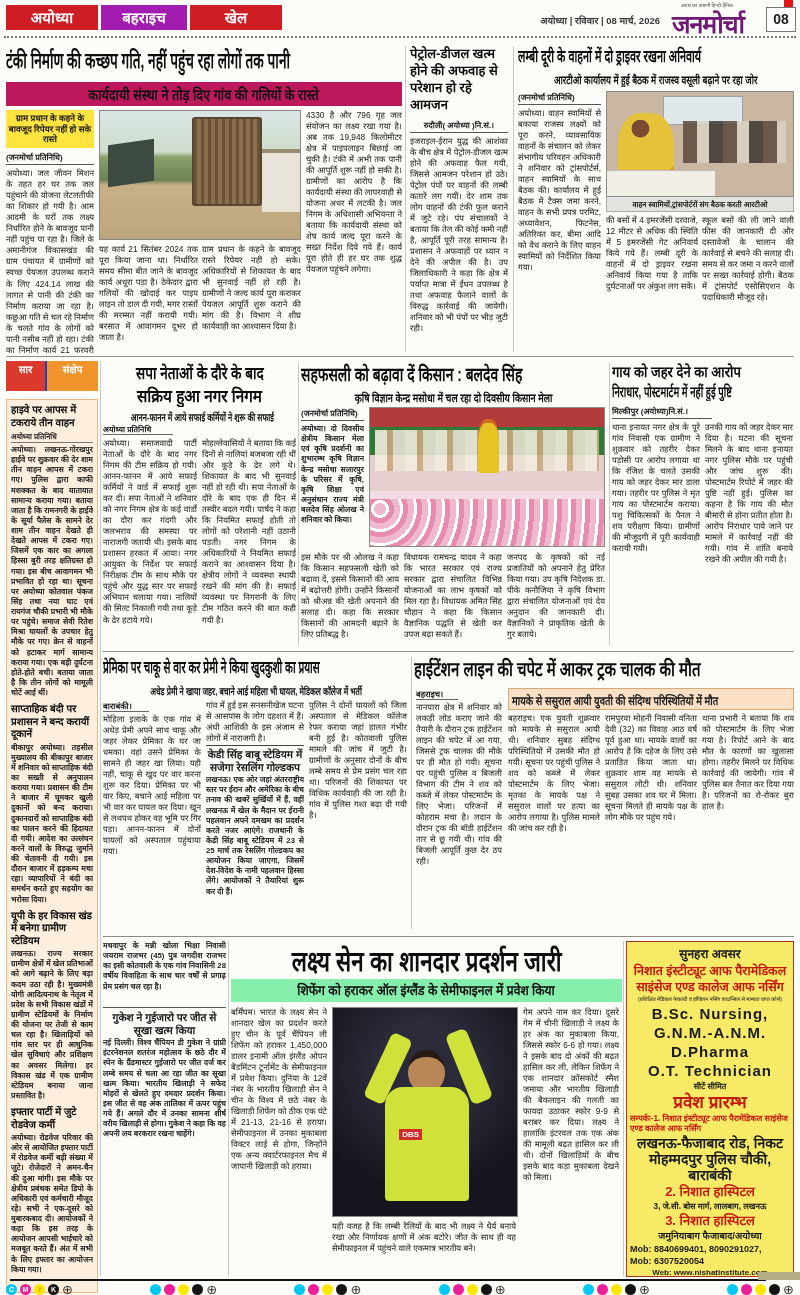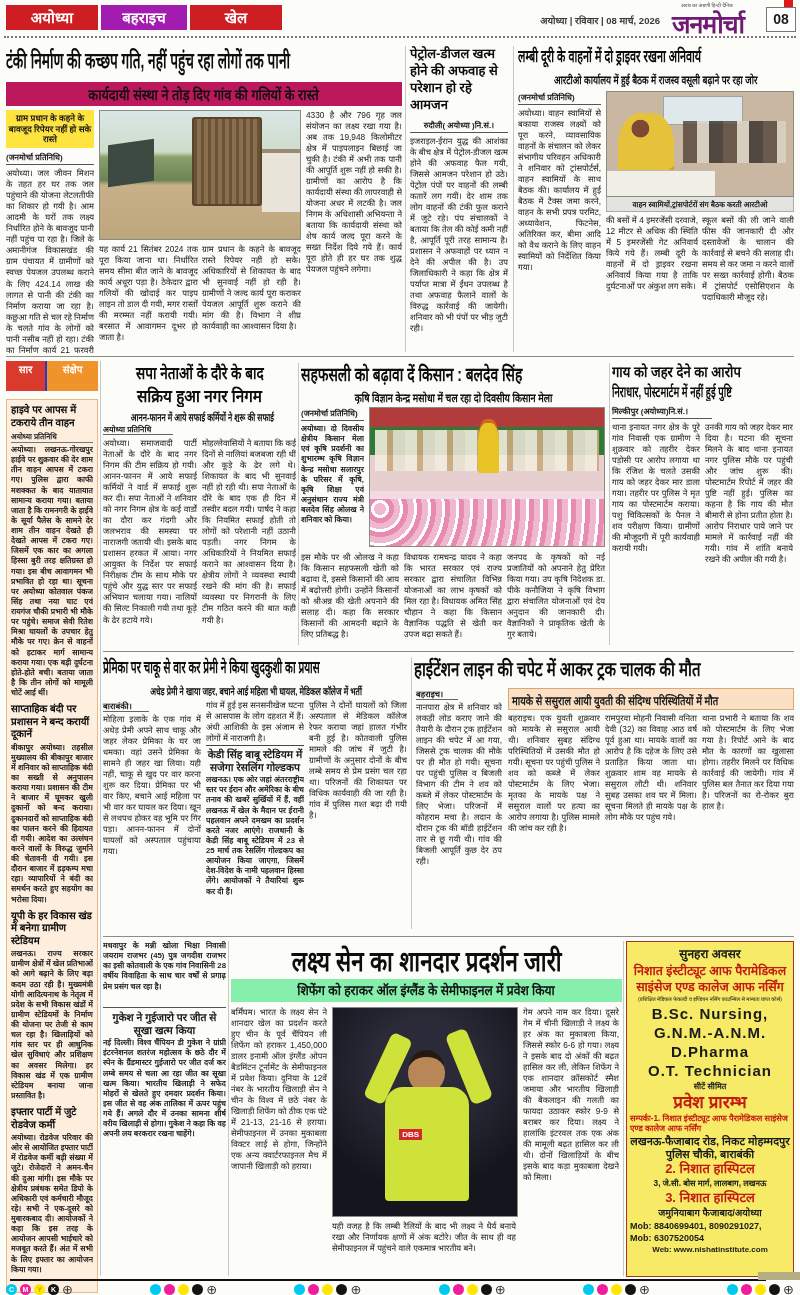--- a/index.html
+++ b/index.html
@@ -240,21 +240,21 @@
     <div class="adline red" style="font-size:12.5px;font-weight:bold;">निशात इंस्टीट्यूट आफ पैरामेडिकल</div>
     <div class="adline red" style="font-size:12.5px;font-weight:bold;">साइंसेज एण्ड कालेज आफ नर्सिंग</div>
     <div class="adline" style="font-size:5.2px;">(प्रशिक्षित मेडिकल फेकल्टी व इण्डियन नर्सिंग काउन्सिल से मान्यता प्राप्त कोर्स)</div>
     <div class="adline" style="font-size:15px;font-weight:bold;letter-spacing:1px;">B.Sc. Nursing,</div>
     <div class="adline" style="font-size:15px;font-weight:bold;letter-spacing:1px;">G.N.M.-A.N.M.</div>
     <div class="adline" style="font-size:15px;font-weight:bold;letter-spacing:1px;">D.Pharma</div>
     <div class="adline" style="font-size:15px;font-weight:bold;letter-spacing:1px;">O.T. Technician</div>
     <div class="adline" style="font-size:8px;font-weight:bold;">सीटें सीमित</div>
     <div class="adline red" style="font-size:17px;font-weight:bold;">प्रवेश प्रारम्भ</div>
     <div class="adline red" style="font-size:8.2px;font-weight:bold;text-align:left;">सम्पर्कः-1. निशात इंस्टीट्यूट आफ पैरामेडिकल साइंसेज एण्ड कालेज आफ नर्सिंग</div>
-    <div class="adline" style="font-size:11px;font-weight:bold;">लखनऊ-फैजाबाद रोड, निकट मोहम्मदपुर पुलिस चौकी, बाराबंकी</div>
+    <div class="adline" style="font-size:14px;font-weight:bold;">लखनऊ-फैजाबाद रोड, निकट मोहम्मदपुर पुलिस चौकी, बाराबंकी</div>
     <div class="adline red" style="font-size:13px;font-weight:bold;">2. निशात हास्पिटल</div>
     <div class="adline" style="font-size:8.2px;font-weight:bold;">3, जे.सी. बोस मार्ग, लालबाग, लखनऊ</div>
     <div class="adline red" style="font-size:13px;font-weight:bold;">3. निशात हास्पिटल</div>
     <div class="adline" style="font-size:9.5px;font-weight:bold;">जमुनियाबाग फैजाबाद/अयोध्या</div>
     <div class="adline" style="font-size:9px;font-weight:bold;text-align:left;">Mob: 8840699401, 8090291027,</div>
     <div class="adline" style="font-size:9px;font-weight:bold;text-align:left;">Mob: 6307520054</div>
     <div class="adline" style="font-size:8px;font-weight:bold;">Web: www.nishatinstitute.com</div>
   </div>
 
   <div class="abs" style="left:10px;right:34px;top:1279px;border-top:2px solid #111;"></div>

